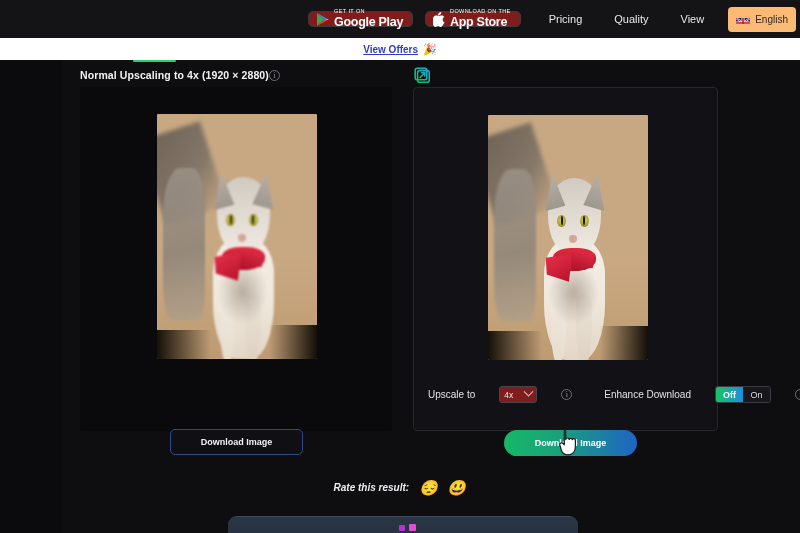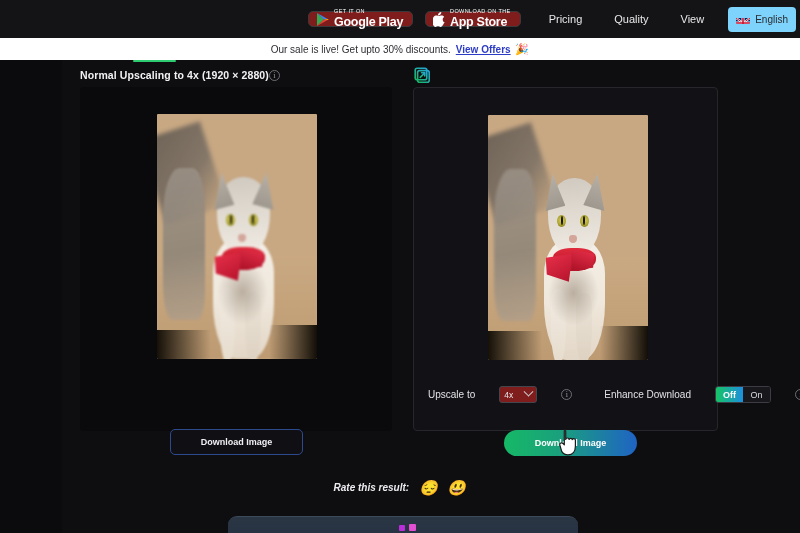--- a/index.html
+++ b/index.html
@@ -25,21 +25,21 @@
   }
   .store-badge .glyph { flex: 0 0 auto; display: flex; align-items: center; }
   .store-badge .txt { display: flex; flex-direction: column; line-height: 1; color: #fff; }
   .store-badge .txt .small { font-size: 5.5px; letter-spacing: .4px; text-transform: uppercase; }
   .store-badge .txt .big { font-size: 12.5px; font-weight: bold; letter-spacing: -.3px; margin-top: 1.5px; }
   .navlink {
     color: #e8e8ea; font-size: 11px; padding: 0 16px; cursor: pointer; white-space: nowrap;
   }
   .lang-pill {
     display: flex; align-items: center; gap: 5px;
-    background: #7dd3fc; border-radius: 4px; height: 25px; padding: 0 8px;
+    background: #fdba74; border-radius: 4px; height: 25px; padding: 0 8px;
     margin-left: 8px; cursor: pointer;
   }
   .lang-pill .lbl { font-size: 10px; color: #2a2a2e; }
   .flag { width: 14px; height: 10px; position: relative; overflow: hidden; border-radius: 1px; }
 
   
   .banner {
     position: absolute; left: 0; top: 38px; width: 800px; height: 22px;
     background: #ffffff; display: flex; align-items: center; justify-content: center; gap: 5px;
   }
@@ -219,21 +219,20 @@
           <path d="M0,0 L14,10 M14,0 L0,10" stroke="#C8102E" stroke-width="1"></path>
           <path d="M7,0 V10 M0,5 H14" stroke="#ffffff" stroke-width="3"></path>
           <path d="M7,0 V10 M0,5 H14" stroke="#C8102E" stroke-width="1.6"></path>
         </svg>
       </span>
       <span class="lbl">English</span>
     </div>
   </div>
 
   <div class="banner">
-    <span class="msg">Our sale is live! Get upto 30% discounts.</span>
     <span class="offers">View Offers</span>
     <span class="party">🎉</span>
   </div>
 
   <div class="tabstrip">
     <div class="tab-underline"></div>
   </div>
   <div class="left-rail"></div>
 
   <div class="panels">

